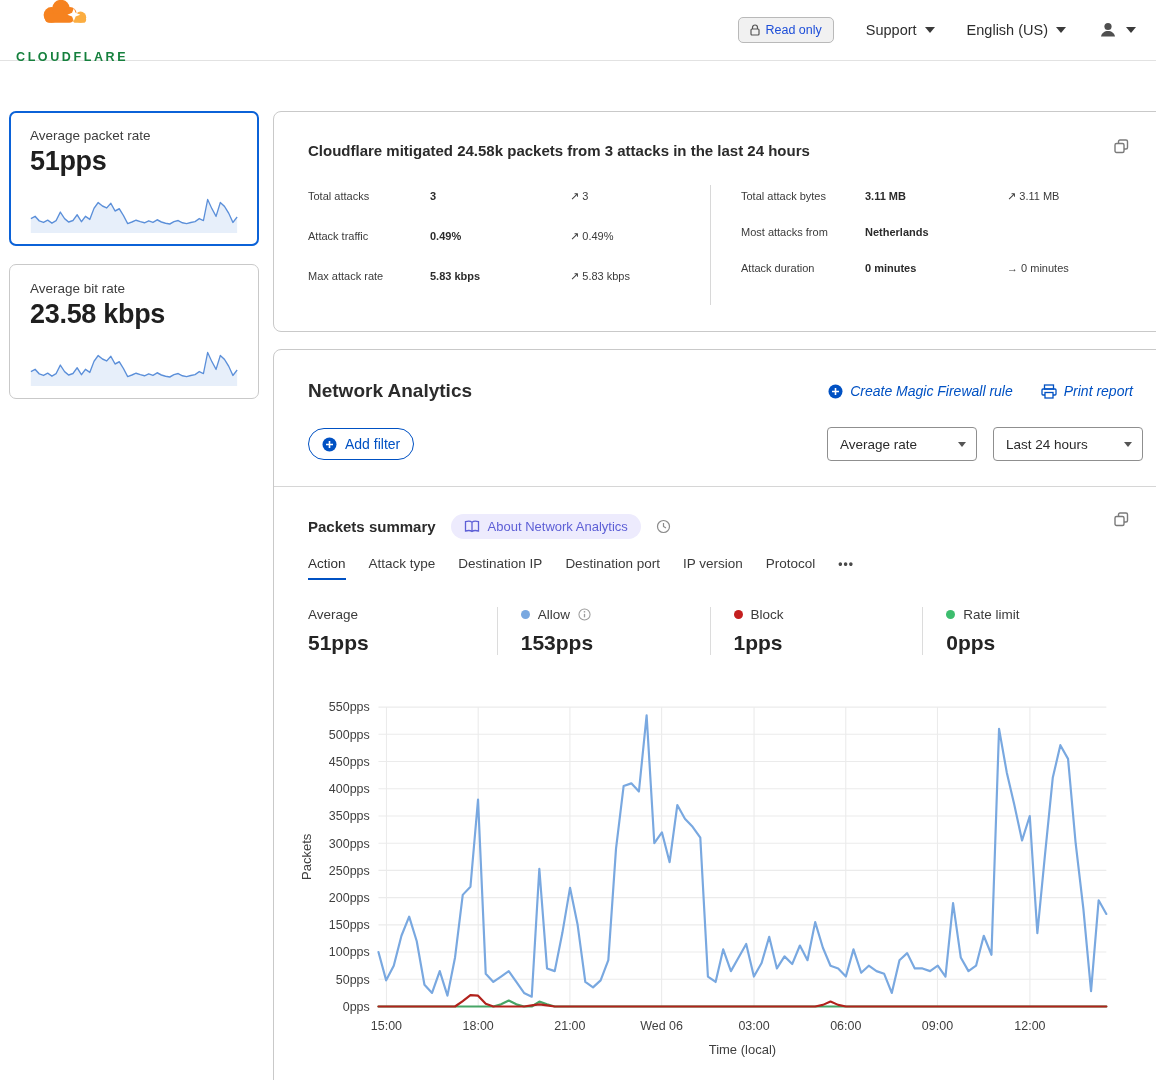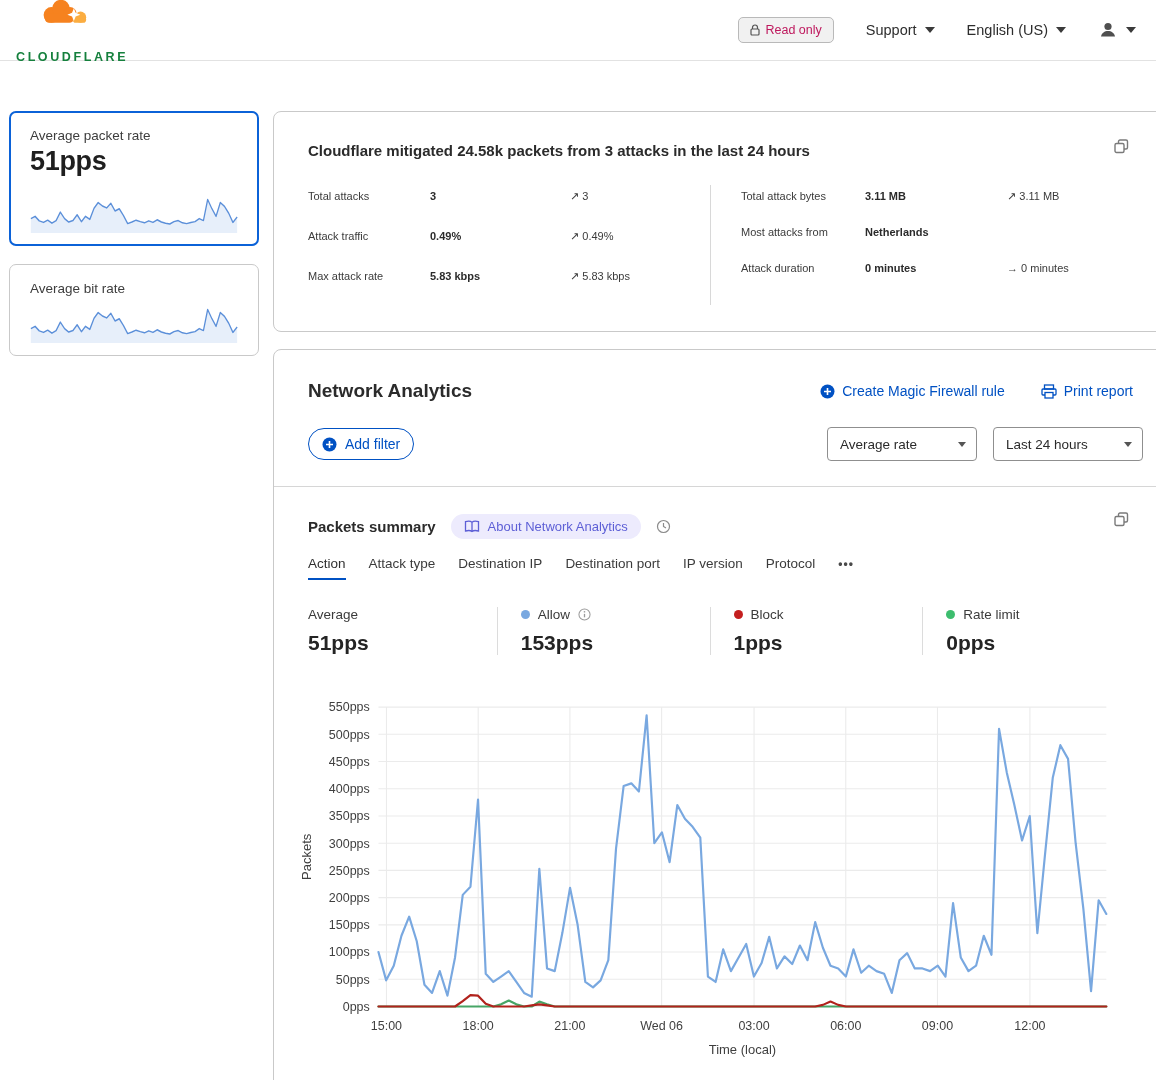--- a/index.html
+++ b/index.html
@@ -7,21 +7,21 @@
     font-family:"Liberation Sans", "DejaVu Sans", sans-serif; color:#2f2f2f; }
 
   
   .page-header { height:61px; border-bottom:1px solid #e2e2e2; display:flex;
     align-items:center; justify-content:space-between; padding:0 20px 0 16px; }
   .logo { display:flex; flex-direction:column; }
   .logo svg { display:block; margin:0 0 1px 22px; }
   .brand { font-size:12.5px; font-weight:700; letter-spacing:2.6px; color:#15803d;margin-top:24px; }
   .header-right { display:flex; align-items:center; gap:32px; }
   .readonly-chip { display:inline-flex; align-items:center; gap:6px; background:#f1f1f1;
-    border:1px solid #b9b9b9; border-radius:5px; padding:5px 11px; font-size:12.5px; color:#be185d; cursor:default; }
+    border:1px solid #b9b9b9; border-radius:5px; padding:5px 11px; font-size:12.5px; color:#1d4ed8; cursor:default; }
   .menu-item { display:flex; align-items:center; gap:8px; font-size:14.5px; color:#2d2d2d; cursor:pointer; }
   .caret { width:0; height:0; border-left:5px solid transparent; border-right:5px solid transparent;
     border-top:6px solid #3a3a3a; }
   .caret.small { border-left-width:4px; border-right-width:4px; border-top-width:5px; border-top-color:#555; }
 
   
   .content { display:flex; align-items:flex-start; gap:14px; padding:50px 0 0 9px; }
   .side-col { width:250px; flex:none; display:flex; flex-direction:column; gap:18px; }
   .main-col { flex:1; min-width:0; margin-right:-14px; display:flex; flex-direction:column; gap:17px; }
 
@@ -42,21 +42,21 @@
   .sum-col.right { flex:1; border-left:1px solid #d8d8d8; padding-left:30px; }
   .sum-row { display:grid; grid-template-columns:120px 138px 1fr; column-gap:2px;
     margin-bottom:17px; font-size:11px; color:#3b3b3b; line-height:23px; align-items:start; }
   .sum-col.right .sum-row { grid-template-columns:122px 140px 1fr; margin-bottom:13px; }
   .sum-val { font-weight:700; color:#2b2b2b; }
 
   
   .analytics-card { padding:0; min-height:780px; }
   .na-header { display:flex; justify-content:space-between; align-items:center; padding:30px 36px 0 34px; }
   .na-title { font-size:19px; font-weight:600; color:#2b2b2b; }
-  .na-links { display:flex; align-items:flex-end; gap:36px; }
+  .na-links { display:flex; align-items:flex-end; gap:28px;font-style:italic; }
   .na-link { display:flex; align-items:center; gap:7px; color:#0051c3; font-size:14px;
     text-decoration:none; cursor:pointer; }
   .filter-row { display:flex; justify-content:space-between; align-items:center; padding:25px 26px 25px 34px; }
   .add-filter { display:inline-flex; align-items:center; gap:8px; background:#fff; cursor:pointer;
     border:1.5px solid #0051c3; border-radius:16px; padding:7px 13px; color:#0051c3; font-size:14px; }
   .selects { display:flex; gap:16px; }
   .select { position:relative; width:150px; height:34px; border:1px solid #8f8f8f; border-radius:4px;
     display:flex; align-items:center; padding:0 28px 0 12px; font-size:13.5px; color:#2b2b2b;
     background:#fff; cursor:pointer; }
   .select .caret { position:absolute; right:10px; top:14px; }
@@ -130,20 +130,21 @@
     <div class="metric-card selected">
       <div class="metric-label">Average packet rate</div>
       <div class="metric-value">51pps</div>
       <svg class="spark" viewBox="0 0 240 48" preserveAspectRatio="none">
           <polygon points="1,48 1.0,33.3 5.9,31.0 10.7,35.6 15.6,37.2 20.4,34.9 25.3,38.0 30.1,35.3 35.0,26.7 39.9,33.3 44.7,36.8 49.6,35.3 54.4,29.4 59.3,36.4 64.1,31.0 69.0,34.1 73.9,22.8 78.7,16.9 83.6,20.4 88.4,22.4 93.3,17.7 98.1,25.5 103.0,23.2 107.9,30.2 112.7,38.4 117.6,36.8 122.4,34.9 127.3,36.4 132.1,37.6 137.0,35.6 141.9,37.2 146.7,34.5 151.6,36.8 156.4,38.0 161.3,38.8 166.1,36.4 171.0,35.3 175.9,37.6 180.7,38.4 185.6,37.2 190.4,36.4 195.3,33.3 200.1,35.3 205.0,13.8 209.9,23.2 214.7,31.0 219.6,16.9 224.4,20.8 229.3,27.8 234.1,37.2 239.0,31.7 239,48" fill="#cfe0f5" opacity="0.5"></polygon>
           <polyline points="1.0,33.3 5.9,31.0 10.7,35.6 15.6,37.2 20.4,34.9 25.3,38.0 30.1,35.3 35.0,26.7 39.9,33.3 44.7,36.8 49.6,35.3 54.4,29.4 59.3,36.4 64.1,31.0 69.0,34.1 73.9,22.8 78.7,16.9 83.6,20.4 88.4,22.4 93.3,17.7 98.1,25.5 103.0,23.2 107.9,30.2 112.7,38.4 117.6,36.8 122.4,34.9 127.3,36.4 132.1,37.6 137.0,35.6 141.9,37.2 146.7,34.5 151.6,36.8 156.4,38.0 161.3,38.8 166.1,36.4 171.0,35.3 175.9,37.6 180.7,38.4 185.6,37.2 190.4,36.4 195.3,33.3 200.1,35.3 205.0,13.8 209.9,23.2 214.7,31.0 219.6,16.9 224.4,20.8 229.3,27.8 234.1,37.2 239.0,31.7" fill="none" stroke="#5b8fd9" stroke-width="1.5" stroke-linejoin="round"></polyline>
         </svg>
     </div>
     <div class="metric-card">
       <div class="metric-label">Average bit rate</div>
+      <div class="metric-value">23.58 kbps</div>
       <svg class="spark" viewBox="0 0 240 48" preserveAspectRatio="none">
           <polygon points="1,48 1.0,33.3 5.9,31.0 10.7,35.6 15.6,37.2 20.4,34.9 25.3,38.0 30.1,35.3 35.0,26.7 39.9,33.3 44.7,36.8 49.6,35.3 54.4,29.4 59.3,36.4 64.1,31.0 69.0,34.1 73.9,22.8 78.7,16.9 83.6,20.4 88.4,22.4 93.3,17.7 98.1,25.5 103.0,23.2 107.9,30.2 112.7,38.4 117.6,36.8 122.4,34.9 127.3,36.4 132.1,37.6 137.0,35.6 141.9,37.2 146.7,34.5 151.6,36.8 156.4,38.0 161.3,38.8 166.1,36.4 171.0,35.3 175.9,37.6 180.7,38.4 185.6,37.2 190.4,36.4 195.3,33.3 200.1,35.3 205.0,13.8 209.9,23.2 214.7,31.0 219.6,16.9 224.4,20.8 229.3,27.8 234.1,37.2 239.0,31.7 239,48" fill="#cfe0f5" opacity="0.5"></polygon>
           <polyline points="1.0,33.3 5.9,31.0 10.7,35.6 15.6,37.2 20.4,34.9 25.3,38.0 30.1,35.3 35.0,26.7 39.9,33.3 44.7,36.8 49.6,35.3 54.4,29.4 59.3,36.4 64.1,31.0 69.0,34.1 73.9,22.8 78.7,16.9 83.6,20.4 88.4,22.4 93.3,17.7 98.1,25.5 103.0,23.2 107.9,30.2 112.7,38.4 117.6,36.8 122.4,34.9 127.3,36.4 132.1,37.6 137.0,35.6 141.9,37.2 146.7,34.5 151.6,36.8 156.4,38.0 161.3,38.8 166.1,36.4 171.0,35.3 175.9,37.6 180.7,38.4 185.6,37.2 190.4,36.4 195.3,33.3 200.1,35.3 205.0,13.8 209.9,23.2 214.7,31.0 219.6,16.9 224.4,20.8 229.3,27.8 234.1,37.2 239.0,31.7" fill="none" stroke="#5b8fd9" stroke-width="1.5" stroke-linejoin="round"></polyline>
         </svg>
     </div>
   </div>
 
   <div class="main-col">
 
     <div class="card summary-card">

